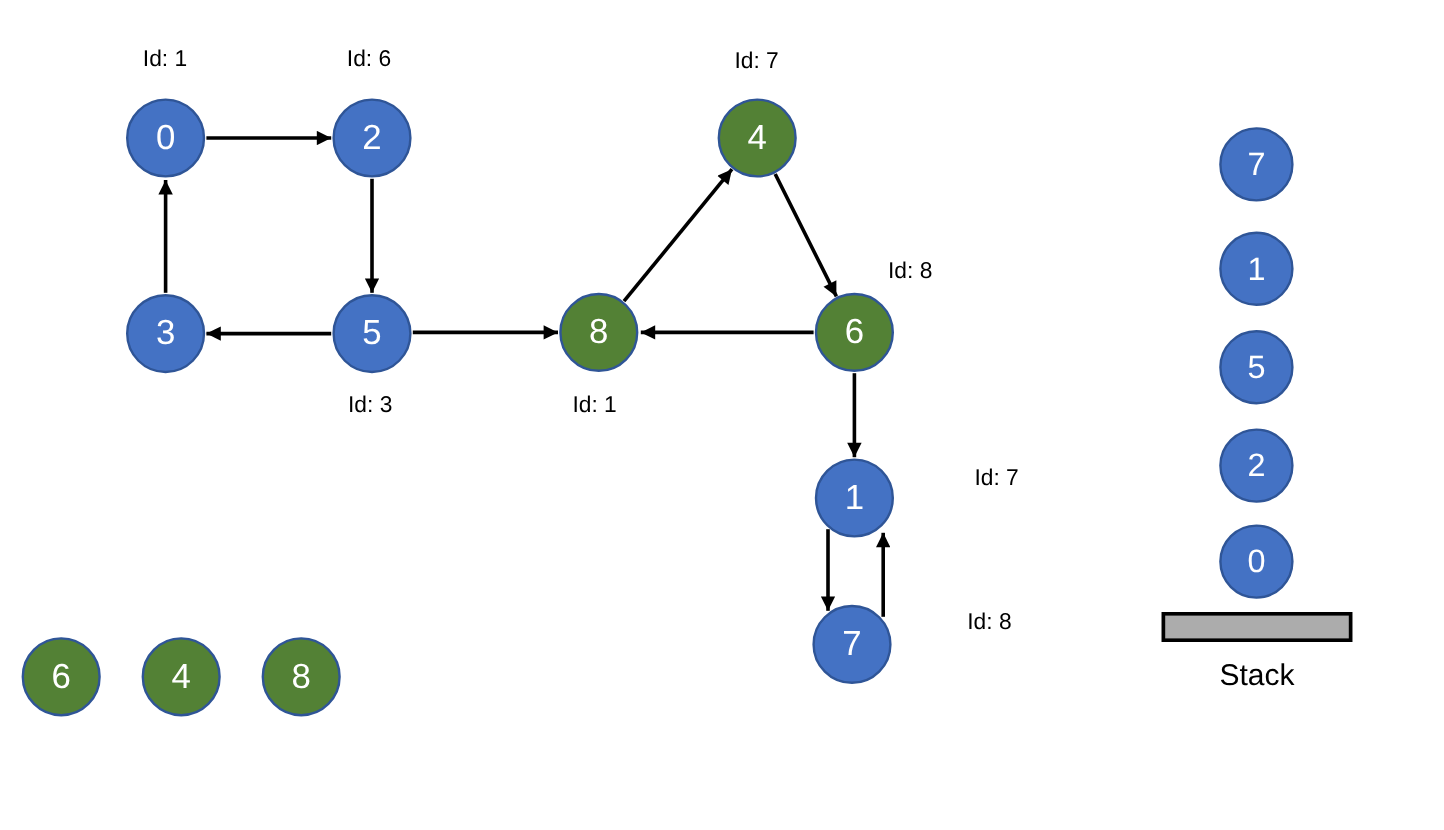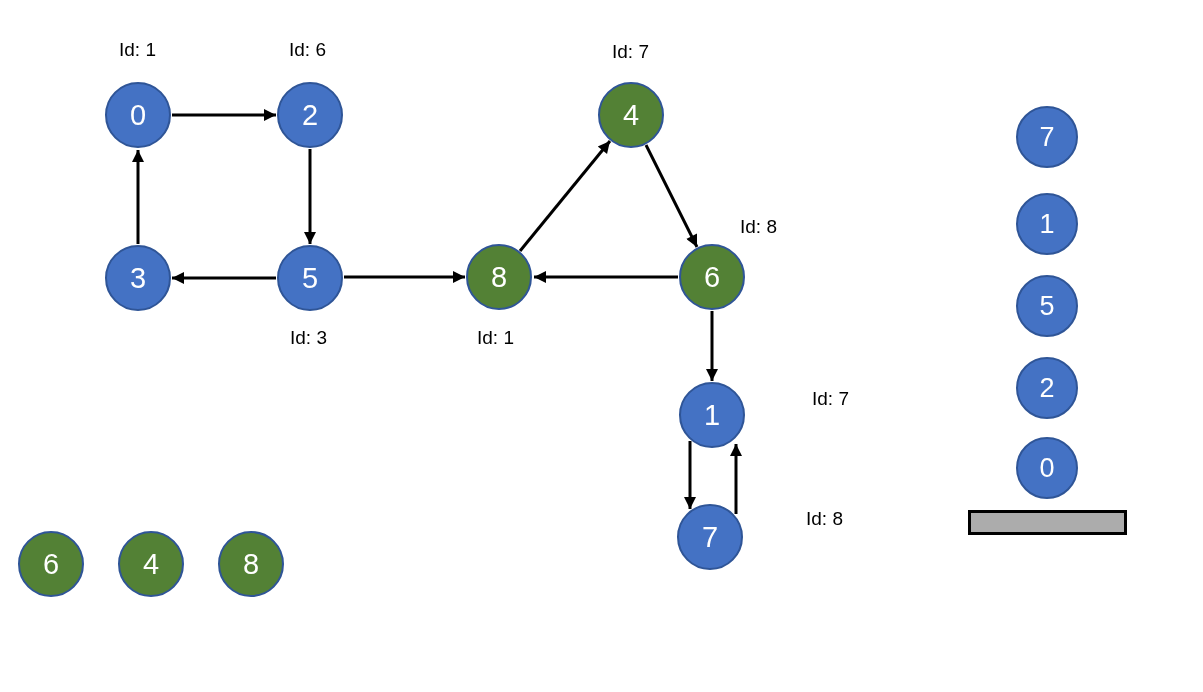--- a/index.html
+++ b/index.html
@@ -110,14 +110,15 @@
   <div class="node green" style="left:118px;top:531px">4</div>
   <div class="node green" style="left:218px;top:531px">8</div>
 
   <div class="node small" style="left:1016px;top:106px">7</div>
   <div class="node small" style="left:1016px;top:193px">1</div>
   <div class="node small" style="left:1016px;top:275px">5</div>
   <div class="node small" style="left:1016px;top:357px">2</div>
   <div class="node small" style="left:1016px;top:437px">0</div>
 
   <div class="stack-base"></div>
+  <div class="stack-label">Stack</div>
 
 </div>
 
 </body></html>

